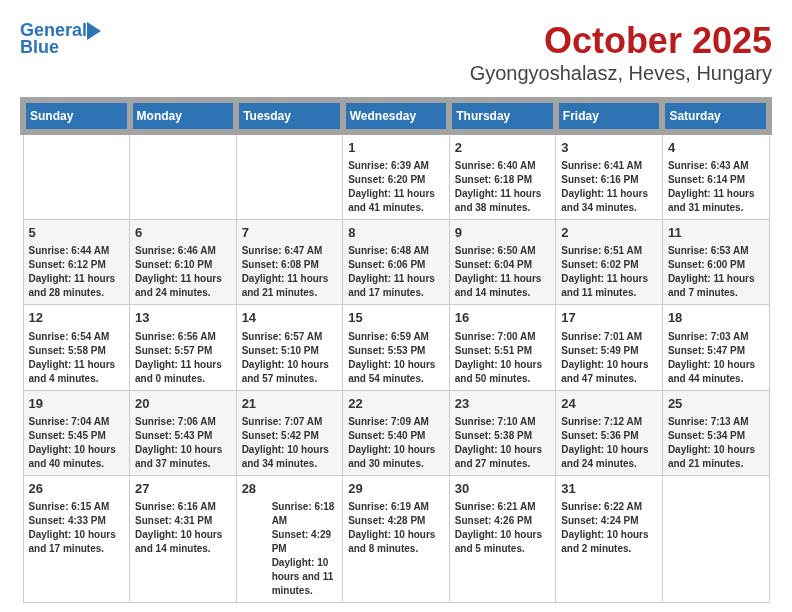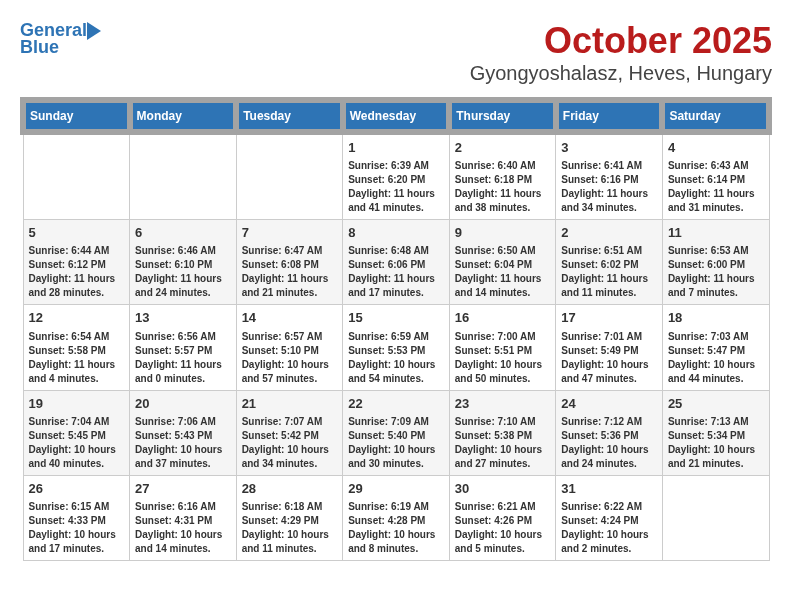--- a/index.html
+++ b/index.html
@@ -275,21 +275,21 @@
 Daylight: 10 hours and 17 minutes.</div>
         </td>
         <td>
           <span class="day-num">27</span>
           <div class="day-info" style="white-space: pre-line;">Sunrise: 6:16 AM
 Sunset: 4:31 PM
 Daylight: 10 hours and 14 minutes.</div>
         </td>
         <td>
           <span class="day-num">28</span>
-          <div class="day-info" style="white-space: pre-line;">Sunrise: 6:18 AM
+          <div class="day-info" style="white-space: pre-line; margin-left: 30px;">Sunrise: 6:18 AM
 Sunset: 4:29 PM
 Daylight: 10 hours and 11 minutes.</div>
         </td>
         <td>
           <span class="day-num">29</span>
           <div class="day-info" style="white-space: pre-line;">Sunrise: 6:19 AM
 Sunset: 4:28 PM
 Daylight: 10 hours and 8 minutes.</div>
         </td>
         <td>

